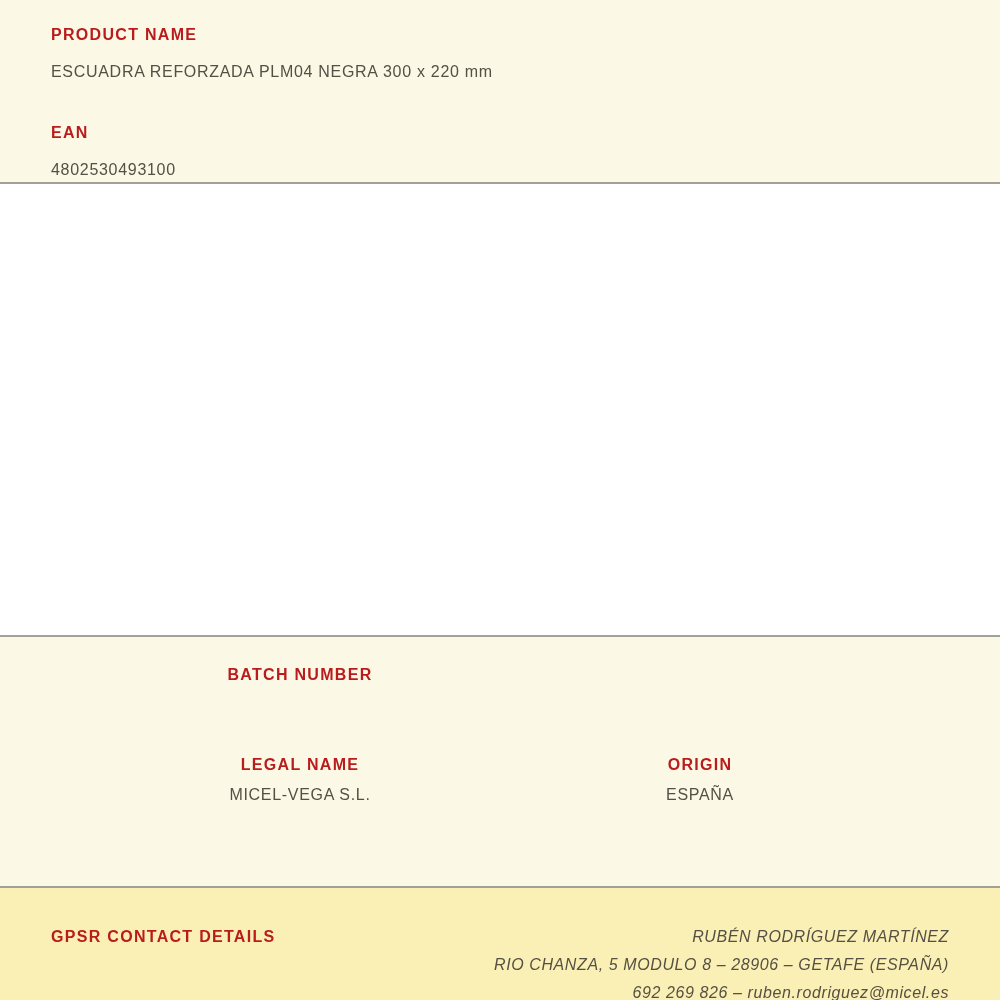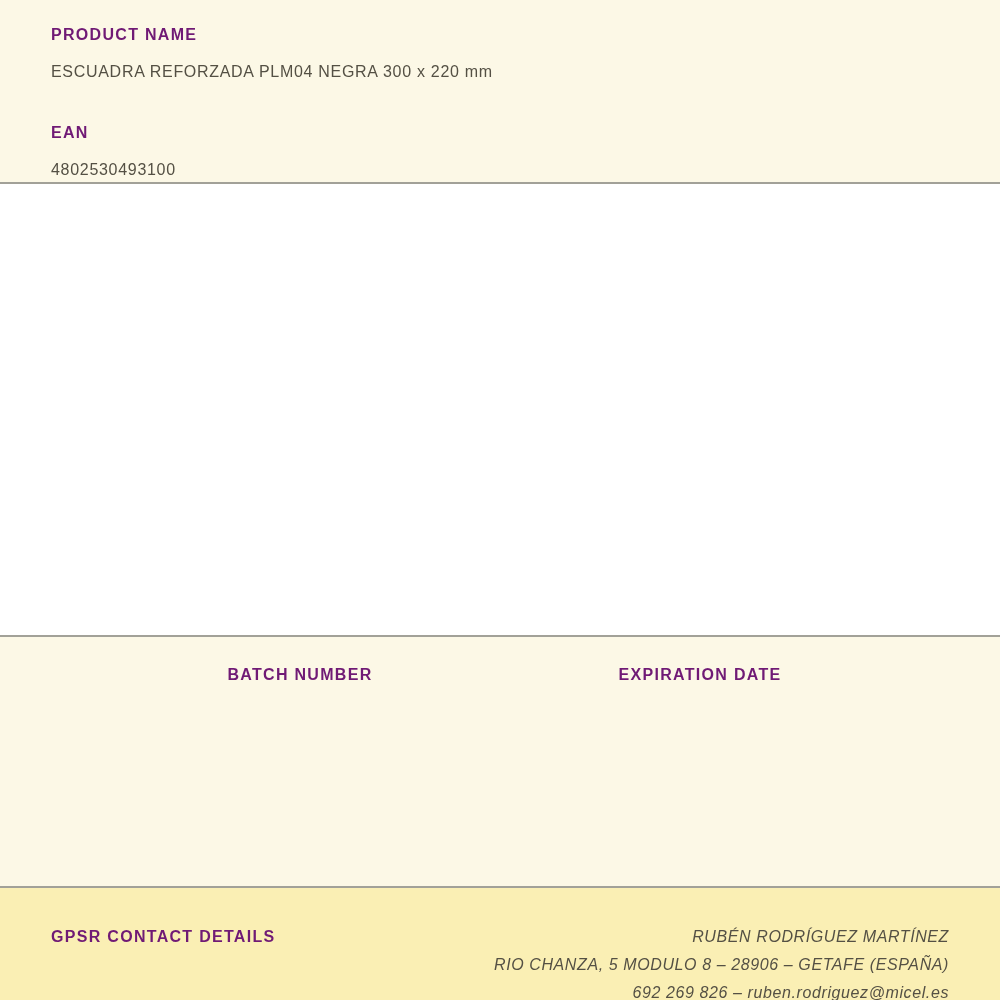--- a/index.html
+++ b/index.html
@@ -38,21 +38,21 @@
     height: 112px;
     background: #faefb4;
     padding: 0 51px;
     display: flex;
     justify-content: space-between;
     align-items: flex-start;
   }
   .label {
     font-size: 16px;
     font-weight: 700;
-    color: #701a75;
+    color: #b91c1c;
     letter-spacing: 1.3px;
     line-height: 20px;
   }
   .value {
     font-size: 16px;
     font-weight: 400;
     color: #545044;
     letter-spacing: 0.7px;
     line-height: 20px;
   }
@@ -92,22 +92,29 @@
     </div>
   </div>
 
   <div class="section sec-empty"></div>
 
   <div class="section sec-details">
     <div class="detail-row detail-row-1">
       <div class="detail-col">
         <div class="label">BATCH NUMBER</div>
       </div>
+    </div>
+    <div class="detail-row detail-row-2">
       <div class="detail-col">
-        <div class="label">EXPIRATION DATE</div>
+        <div class="label">LEGAL NAME</div>
+        <div class="value">MICEL-VEGA S.L.</div>
+      </div>
+      <div class="detail-col">
+        <div class="label">ORIGIN</div>
+        <div class="value">ESPAÑA</div>
       </div>
     </div>
   </div>
 
   <div class="section sec-gpsr">
     <div class="label gpsr-heading">GPSR CONTACT DETAILS</div>
     <div class="gpsr-contact">
       <div class="value">RUBÉN RODRÍGUEZ MARTÍNEZ</div>
       <div class="value">RIO CHANZA, 5 MODULO 8 – 28906 – GETAFE (ESPAÑA)</div>
       <div class="value">692 269 826 – ruben.rodriguez@micel.es</div>

